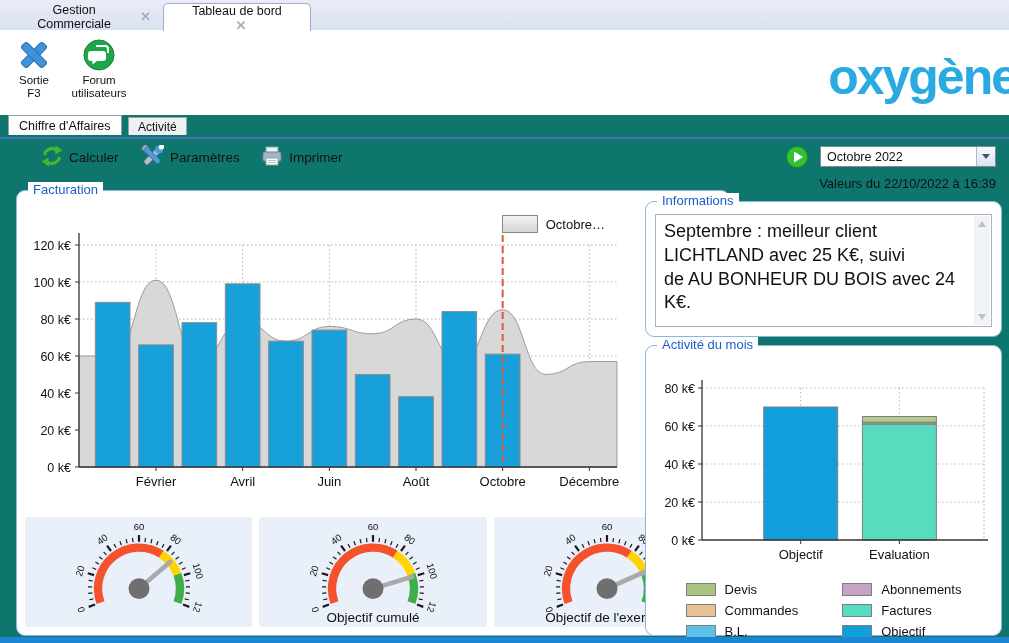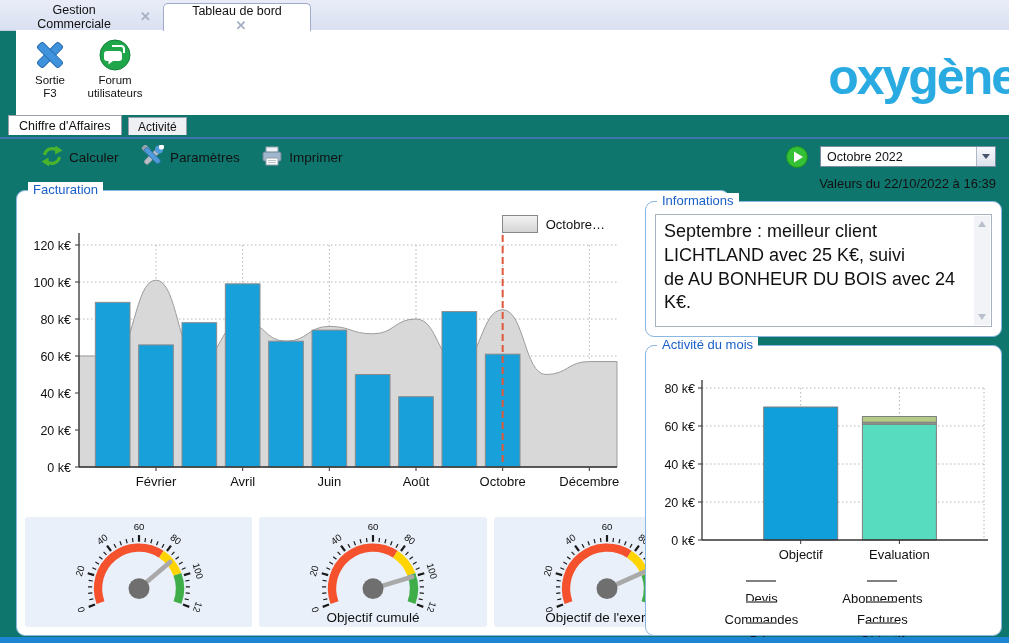--- a/index.html
+++ b/index.html
@@ -11,21 +11,21 @@
           background:linear-gradient(#eaedf8,#d9e0f1);border-bottom:1px solid #c2cadd;}
   .tab{position:absolute;top:3px;height:27px;display:flex;align-items:center;
        font-size:12.5px;padding:0 10px;box-sizing:border-box;}
   .tab .tlabel{flex:1;text-align:center;}
   .tab .tclose{color:#a7b0c3;font-weight:bold;font-size:13px;margin-left:8px;cursor:default;}
   .tab.inactive{left:6px;width:155px;}
   .tab.active{left:163px;width:148px;background:#fff;border:1px solid #9fabc9;border-bottom:none;
               border-radius:5px 5px 0 0;z-index:3;height:28px;flex-direction:column;}
 
   
-  .ribbon{position:absolute;top:30px;left:16px;right:0;height:85px;background:#fff;}
+  .ribbon{position:absolute;top:30px;left:0;right:0;height:85px;background:#fff;}
   .bigbtn{position:absolute;top:8px;width:60px;text-align:center;font-size:11.5px;line-height:13px;cursor:pointer;}
   .bigbtn .bicon{display:block;height:34px;margin-bottom:2px;}
   #btn-sortie{left:4px;}
   #btn-forum{left:60px;width:78px;}
   .logo{position:absolute;top:18px;right:-8px;font-size:50px;font-weight:bold;
         color:#29abe2;letter-spacing:-2px;white-space:nowrap;}
 
   
   .subtabs{position:absolute;top:115px;left:0;right:0;height:22px;border-bottom:2px solid #3f75a8;}
   .stab{display:inline-block;border:1px solid #9aa0ab;border-bottom:none;font-size:12.5px;
@@ -78,21 +78,21 @@
   .sarr.up{top:0;} .sarr.dn{bottom:0;}
   .tri-up{width:0;height:0;border-left:4px solid transparent;border-right:4px solid transparent;
           border-bottom:6px solid #b9bfcc;}
   .tri-dn{width:0;height:0;border-left:4px solid transparent;border-right:4px solid transparent;
           border-top:6px solid #b9bfcc;}
 
   
   #act-svg{display:block;margin:16px auto 0 auto;}
   .al-grid{display:grid;grid-template-rows:repeat(3,18px);grid-auto-flow:column;
            column-gap:44px;row-gap:3px;width:fit-content;margin:6px auto 0 auto;}
-  .al-item{display:flex;align-items:center;gap:9px;font-size:13px;flex-direction:column;}
+  .al-item{display:flex;align-items:center;gap:9px;font-size:13px;}
   .al-swatch{width:30px;height:13px;border:1px solid #808080;box-sizing:border-box;}
 
   .bottomstrip{position:absolute;left:0;right:0;bottom:0;height:6px;background:#1d86d4;}
 </style>
 </head>
 <body>
 
 <div id="win">
 
   <div class="tabbar">

